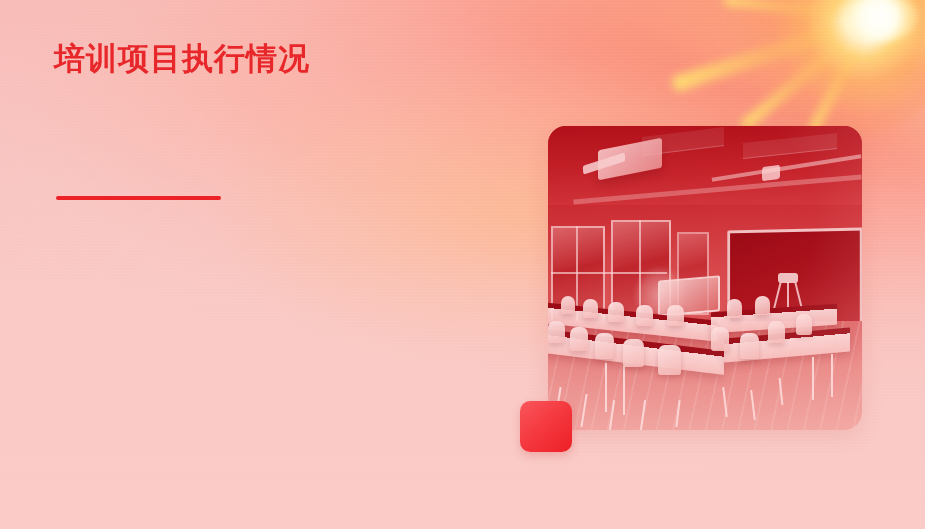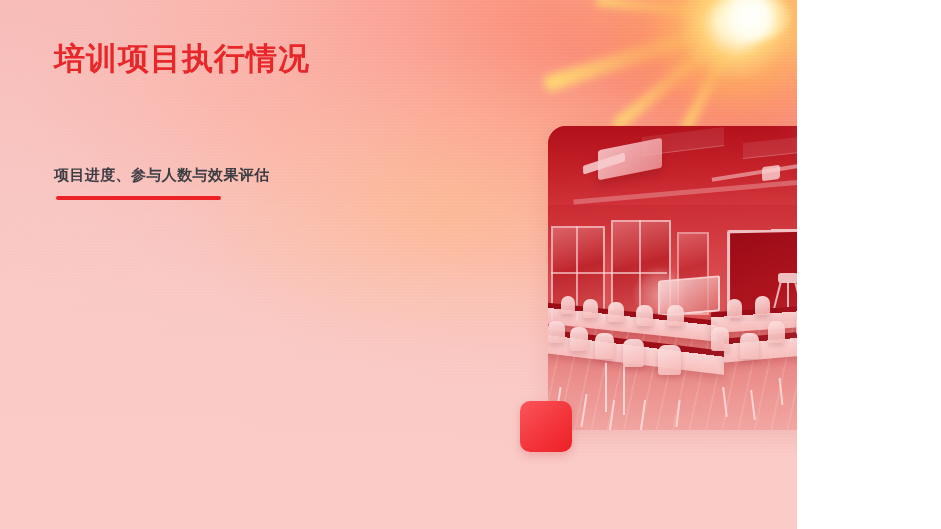--- a/index.html
+++ b/index.html
@@ -3,21 +3,21 @@
 <meta charset="utf-8">
 <style>
   html, body {
     margin: 0;
     padding: 0;
     background: #ffffff;
   }
 
   #slide {
     position: relative;
-    width: 797px;
+    width: 925px;
     height: 529px;
     overflow: hidden;
     font-family: "Liberation Sans", "DejaVu Sans", sans-serif;
     background: #fde047;
   }
 
   
   .bg-base {
     position: absolute;
     inset: 0;
@@ -375,21 +375,20 @@
     <div class="ray r2"></div>
     <div class="ray r3"></div>
     <div class="ray r4"></div>
     <div class="ray r5"></div>
     <div class="flare-core"></div>
   </div>
 
   <div class="bg-scanlines"></div>
 
   <div class="title">培训项目执行情况</div>
-  <div class="subtitle">项目进度、参与人数与效果评估</div>
   <div class="divider"></div>
 
   <div class="photo-card">
     <div class="photo-inner">
       <div class="p-wall"></div>
       <div class="p-ceiling"></div>
 
       <div class="p-ceil-panel" style="left:30%;top:2%;width:26%;height:6%;transform:skewY(-7deg);"></div>
       <div class="p-ceil-panel" style="left:62%;top:4%;width:30%;height:5%;transform:skewY(-6deg);"></div>
       <div class="p-beam"></div>

